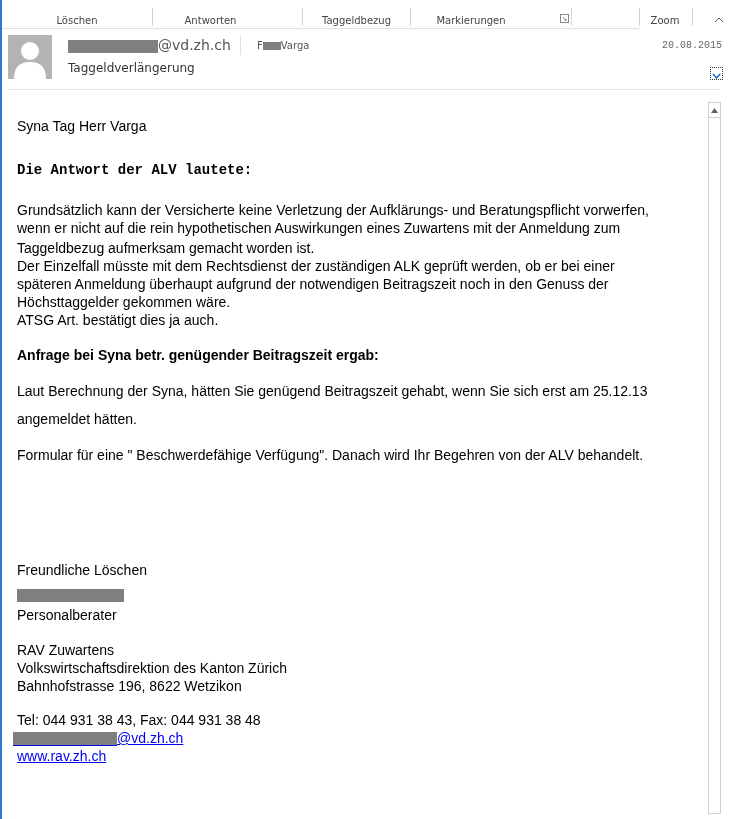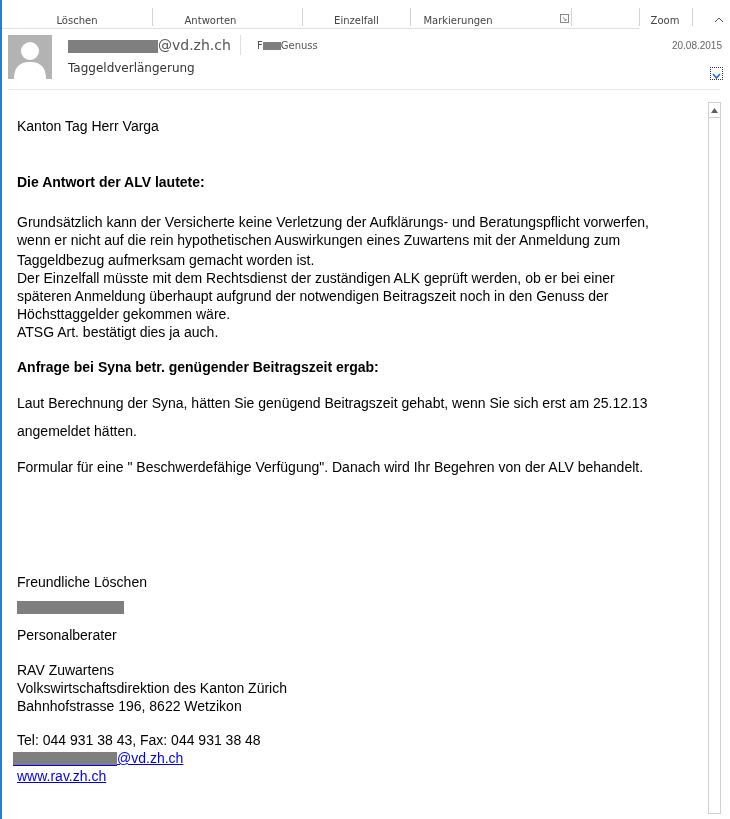--- a/index.html
+++ b/index.html
@@ -23,21 +23,21 @@
     .dialog-launcher { position: absolute; top: 14px; left: 558px; width: 9px; height: 9px; border: 1px solid #888; box-sizing: border-box; font-size: 7px; line-height: 7px; text-align: center; color: #666; }
     .collapse-ribbon { position: absolute; top: 12px; left: 710px; width: 14px; height: 12px; }
     
     .header { position: absolute; left: 2px; top: 29px; width: 728px; height: 62px; }
     .avatar { position: absolute; left: 6px; top: 6px; width: 44px; height: 44px; background: #b3b3b3; overflow: hidden; }
     .sender { position: absolute; left: 66px; top: 8px; font-size: 14px; color: #555; font-family: "DejaVu Sans", sans-serif; white-space: nowrap; }
     .redact { display: inline-block; background: #7f7f7f; vertical-align: middle; }
     .header-sep { position: absolute; left: 238px; top: 6px; width: 1px; height: 20px; background: #e0e0e0; }
     .recipient { position: absolute; left: 255px; top: 11px; font-size: 10px; color: #555; font-family: "DejaVu Sans", sans-serif; white-space: nowrap; }
     .subject { position: absolute; left: 66px; top: 32px; font-size: 12px; color: #333; font-family: "DejaVu Sans", sans-serif; }
-    .date { position: absolute; right: 8px; top: 11px; font-size: 10px; color: #666; font-family: Liberation Sans, sans-serif; }
+    .date { position: absolute; right: 8px; top: 11px; font-size: 10px; color: #666; font-family: Liberation Mono, monospace; }
     .expand-btn { position: absolute; left: 708px; top: 38px; width: 13px; height: 13px; border: 1px dotted #333; box-sizing: border-box; background: #fff; }
     .header-line { position: absolute; left: 8px; top: 89px; width: 712px; height: 1px; background: #e6e6e6; }
     
     .message { position: absolute; left: 17px; top: 117px; width: 680px; font-family: "Liberation Sans", sans-serif; font-size: 14px; color: #000; }
     .message p { margin: 0; line-height: 18px; }
     .message .bold { font-weight: bold; }
     .gap { height: 18px; }
     .link { color: #0000ee; text-decoration: underline; }
     
     .scrollbar { position: absolute; left: 708px; top: 102px; width: 13px; height: 712px; border: 1px solid #cfcfcf; box-sizing: border-box; background: #fff; }
@@ -52,24 +52,24 @@
 <div class="ribbon">
   <div class="ribbon-group" style="left:0;width:150px;">
       <span>Löschen</span>
     </div>
   <div class="ribbon-sep" style="left:150px;"></div>
   <div class="ribbon-group" style="left:134px;width:149px;">
       <span>Antworten</span>
     </div>
   <div class="ribbon-sep" style="left:300px;"></div>
   <div class="ribbon-group" style="left:301px;width:107px;">
-      <span>Einzelfall</span>
+      <span>Taggeldbezug</span>
     </div>
   <div class="ribbon-sep" style="left:408px;"></div>
-  <div class="ribbon-group" style="left:386px;width:140px;">
+  <div class="ribbon-group" style="left:399px;width:140px;">
       <span>Markierungen</span>
     </div>
   <div class="dialog-launcher">↘</div>
   <div class="ribbon-sep" style="left:569px;"></div>
   <div class="ribbon-group" style="left:570px;width:67px;">
       <span></span>
     </div>
   <div class="ribbon-sep" style="left:637px;"></div>
   <div class="ribbon-group" style="left:638px;width:50px;">
       <span>Zoom</span>
@@ -87,57 +87,57 @@
     <svg width="44" height="44" viewBox="0 0 44 44">
       <circle cx="22" cy="16" r="9" fill="#ffffff"></circle>
       <path d="M6 44 C6 30 14 27 22 27 C30 27 38 30 38 44 Z" fill="#ffffff"></path>
     </svg>
   </div>
   <div class="sender">
     <span class="redact" style="width:90px;height:13px;"></span><span>@vd.zh.ch</span>
   </div>
   <div class="header-sep"></div>
   <div class="recipient">
-    <span>F</span><span class="redact" style="width:18px;height:8px;"></span><span>Genuss</span>
+    <span>F</span><span class="redact" style="width:18px;height:8px;"></span><span>Varga</span>
   </div>
   <div class="subject">Taggeldverlängerung</div>
   <div class="date">20.08.2015</div>
   <div class="expand-btn">
     <svg width="11" height="11" viewBox="0 0 11 11">
         <polyline points="2,3 5.5,7 9,3" fill="none" stroke="#1e6fd0" stroke-width="1.6"></polyline>
       </svg>
   </div>
 </div>
 <div class="header-line"></div>
 
 <div class="message">
-  <p>Kanton Tag Herr Varga</p>
+  <p>Syna Tag Herr Varga</p>
   <div class="gap"></div>
-  <p class="bold" style="margin-top:20px;">Die Antwort der ALV lautete:</p>
+  <p class="bold" style="margin-top:8px;font-family:Liberation Mono, monospace;">Die Antwort der ALV lautete:</p>
   <div class="gap" style="height:22px;"></div>
   <p>Grundsätzlich kann der Versicherte keine Verletzung der Aufklärungs- und Beratungspflicht vorwerfen,</p>
   <p>wenn er nicht auf die rein hypothetischen Auswirkungen eines Zuwartens mit der  Anmeldung zum</p>
   <p style="margin-top:2px;">Taggeldbezug aufmerksam gemacht worden ist.</p>
   <p>Der Einzelfall müsste mit dem Rechtsdienst der zuständigen ALK geprüft werden, ob er bei einer</p>
   <p>späteren Anmeldung überhaupt aufgrund der notwendigen Beitragszeit noch in den Genuss der</p>
   <p>Höchsttaggelder gekommen wäre.</p>
   <p>ATSG Art. bestätigt dies ja auch.</p>
   <div class="gap" style="height:17px;"></div>
   <p class="bold">Anfrage bei Syna betr. genügender Beitragszeit ergab:</p>
   <div class="gap" style="height:17px;"></div>
   <p style="line-height:20px;">Laut Berechnung der Syna, hätten Sie genügend Beitragszeit gehabt, wenn Sie sich erst am 25.12.13</p>
   <p style="line-height:20px;margin-top:8px;">angemeldet hätten.</p>
   <div class="gap" style="height:16px;"></div>
   <p style="line-height:20px;">Formular für eine " Beschwerdefähige Verfügung". Danach wird Ihr Begehren von der ALV behandelt.</p>
   <div class="gap" style="height:43px;"></div>
   <div class="gap" style="height:53px;"></div>
   <p>Freundliche Löschen</p>
   <div style="height:10px;"></div>
   <div class="redact" style="width:107px;height:13px;display:block;"></div>
-  <p style="margin-top:12px;">Personalberater</p>
+  <p style="margin-top:4px;">Personalberater</p>
   <div class="gap" style="height:17px;"></div>
   <p>RAV Zuwartens</p>
   <p>Volkswirtschaftsdirektion des Kanton Zürich</p>
   <p>Bahnhofstrasse 196, 8622 Wetzikon</p>
   <div class="gap" style="height:16px;"></div>
   <p>Tel: 044 931 38 43, Fax: 044 931 38 48</p>
   <p style="margin-left:-4px;"><span class="redact" style="width:104px;height:13px;border-bottom:1px solid #0000ee;"></span><span class="link">@vd.zh.ch</span></p>
   <p><span class="link">www.rav.zh.ch</span></p>
 </div>
 

